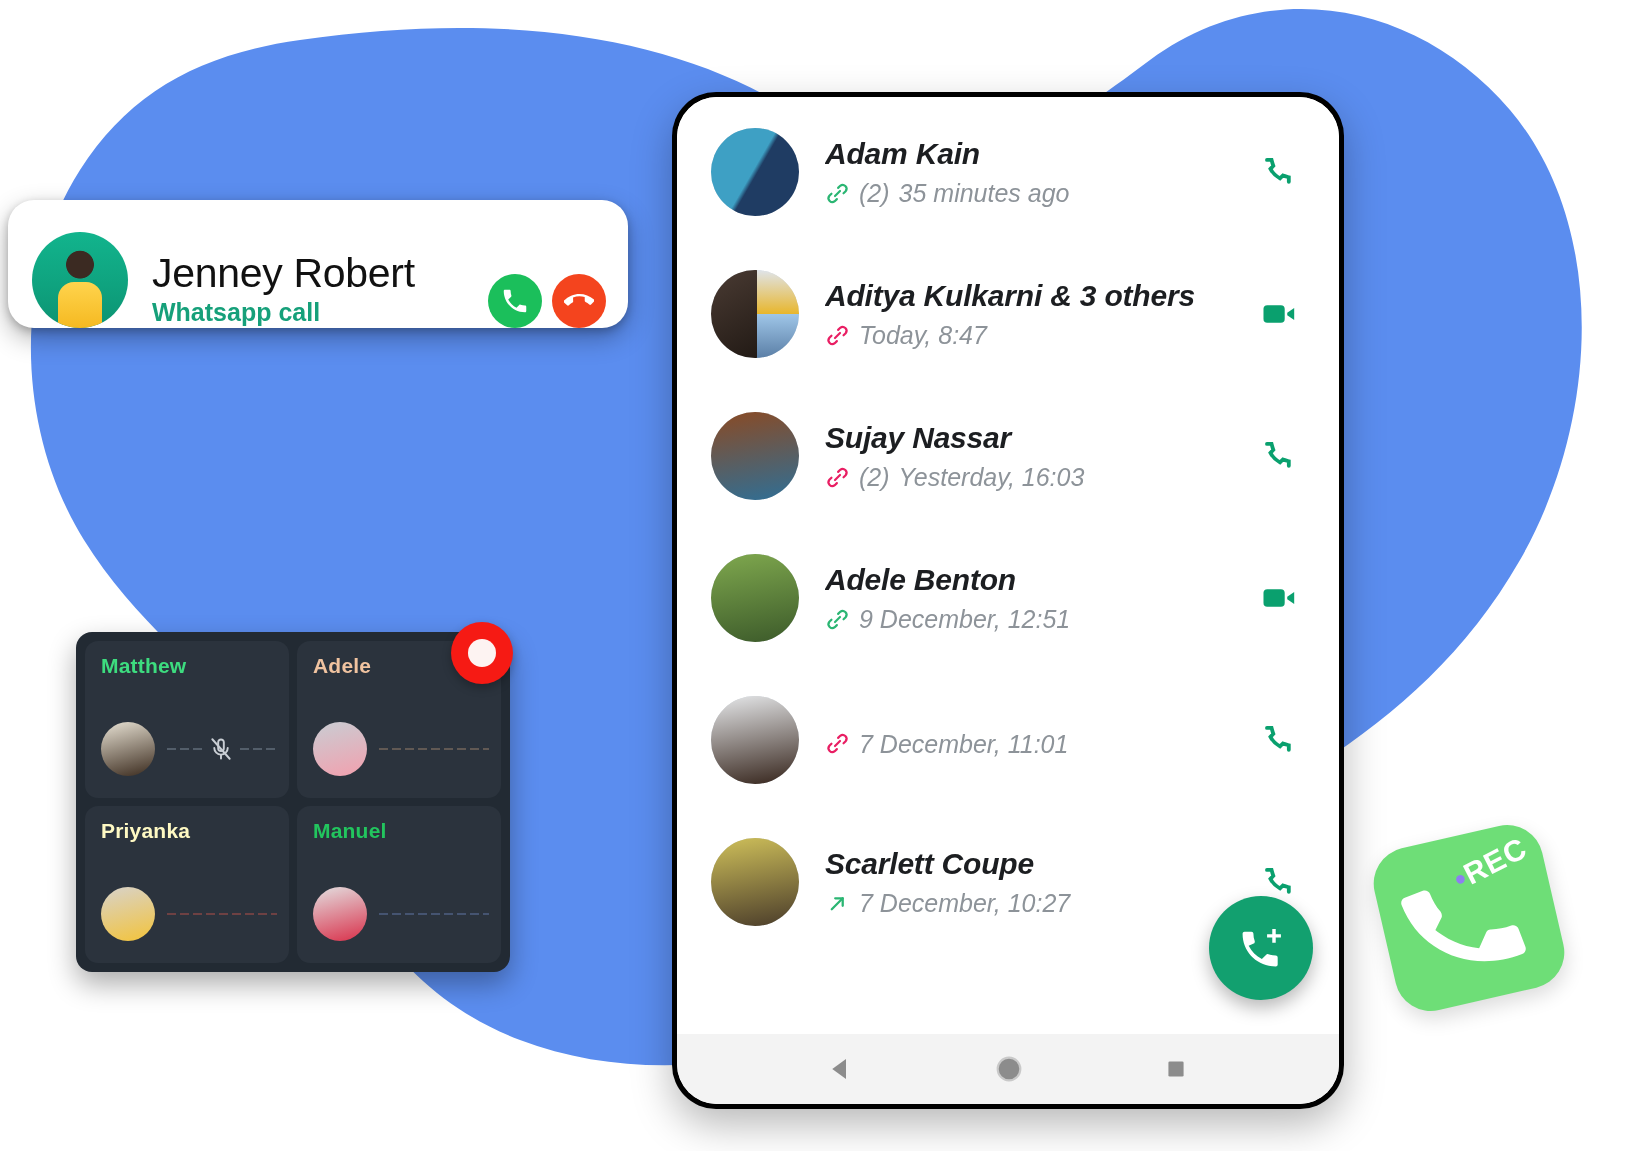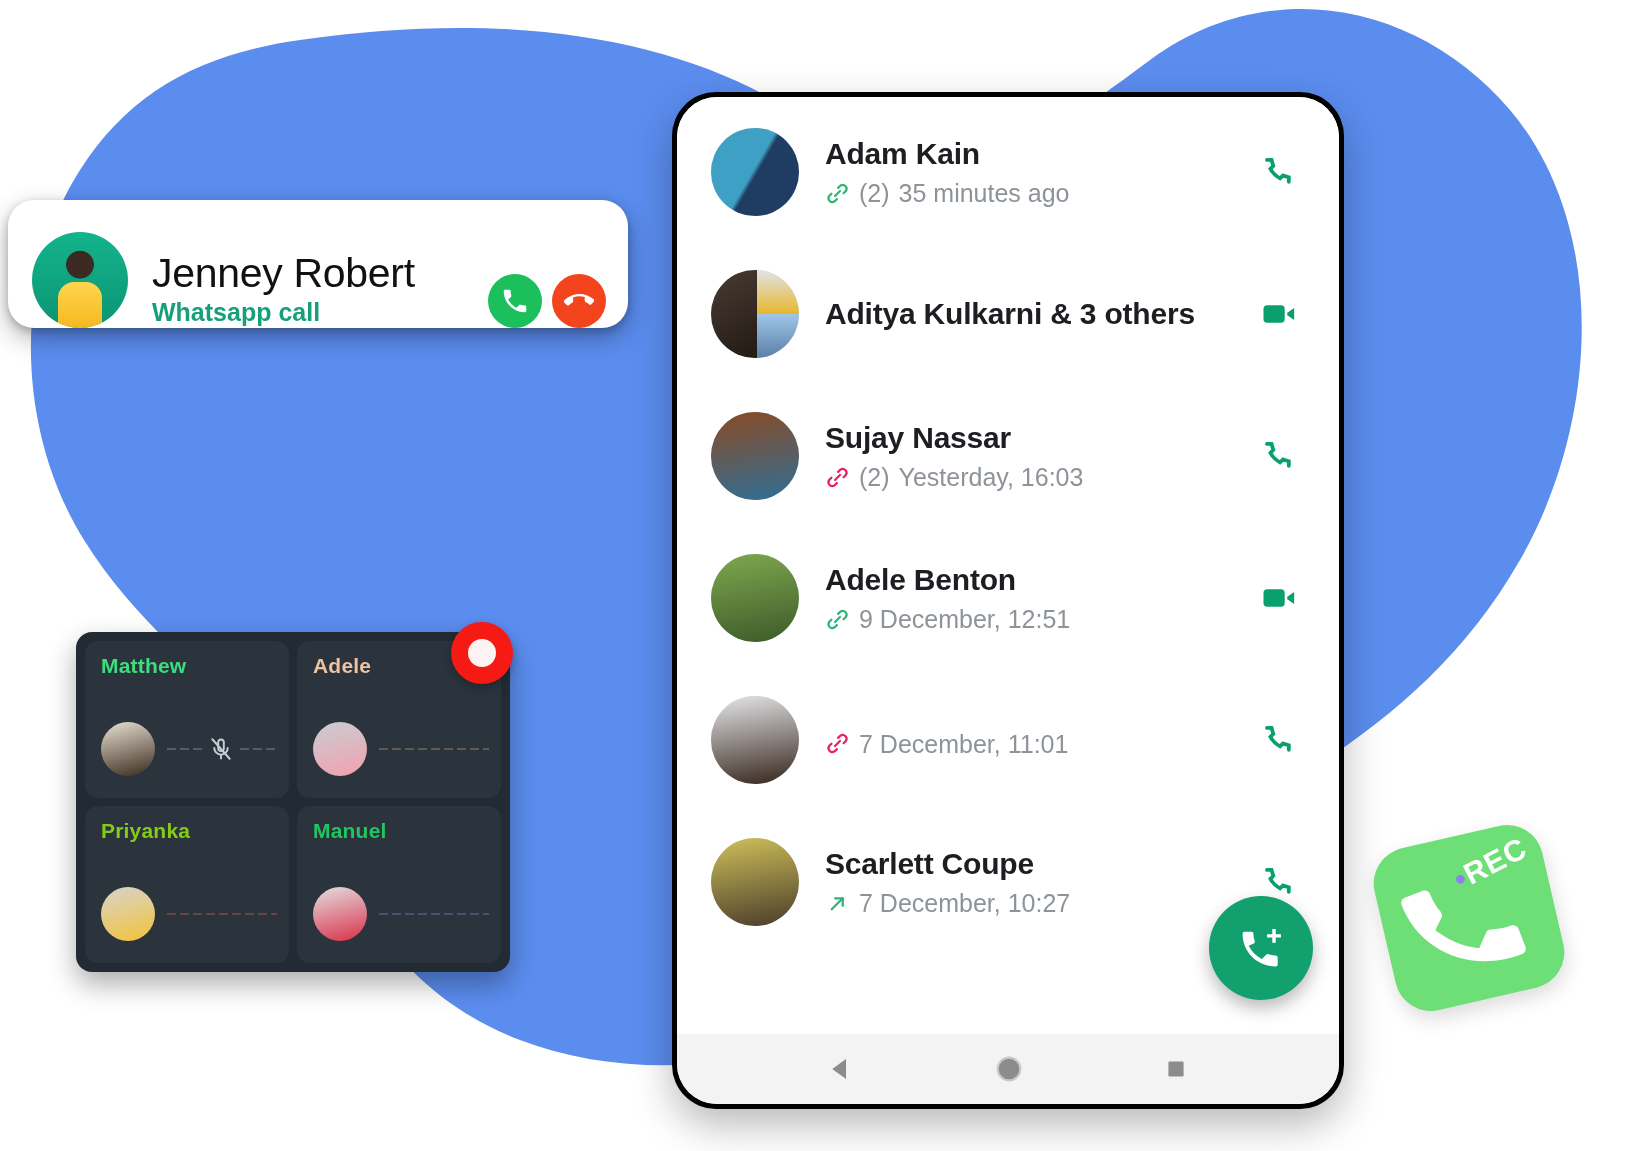--- a/index.html
+++ b/index.html
@@ -88,20 +88,21 @@
     padding:5px;box-sizing:border-box;
   }
   #phone-screen{
     width:100%;height:100%;background:#ffffff;border-radius:40px;overflow:hidden;
     position:relative;display:flex;flex-direction:column;
   }
   #call-list{flex:1 1 auto;overflow:hidden;position:relative;background:#fff;}
   .call-row{
     display:flex;align-items:center;height:142px;padding:8px 38px 0 34px;box-sizing:border-box;
     position:relative;
+    font-style:italic;
   }
   .call-row .av{
     width:88px;height:88px;border-radius:50%;flex:0 0 auto;overflow:hidden;position:relative;
     background:#cfd6dd;
   }
   .call-row .av .q{position:absolute;}
   .call-row .meta{flex:1 1 auto;min-width:0;padding-left:26px;}
   .call-row .nm{
     font-size:30px;font-weight:700;color:#1c1e21;line-height:1.18;letter-spacing:-.2px;
     white-space:nowrap;overflow:hidden;text-overflow:ellipsis;
@@ -205,21 +206,21 @@
     <div class="vtile">
       <div class="vname" style="color:#f0c3a0">Adele</div>
       <div class="vrow">
         <div class="vav" style="background:linear-gradient(165deg,#c9cdd3,#f2a0ae)"></div>
         <div class="vwave" style="color:#6b6058">
           <div class="dots"></div>
         </div>
       </div>
     </div>
     <div class="vtile">
-      <div class="vname" style="color:#84cc16">Priyanka</div>
+      <div class="vname" style="color:#fef9c3">Priyanka</div>
       <div class="vrow">
         <div class="vav" style="background:linear-gradient(165deg,#d8d3cb,#f3c33a)"></div>
         <div class="vwave" style="color:#7a4444">
           <div class="dots"></div>
         </div>
       </div>
     </div>
     <div class="vtile">
       <div class="vname" style="color:#22c55e">Manuel</div>
       <div class="vrow">
@@ -263,20 +264,30 @@
           </div>
         </div>
         <div class="call-row">
           <div class="av">
             <div class="q" style="left:0;top:0;width:52%;height:100%;background:linear-gradient(150deg,#4a3b33,#221a15)"></div>
             <div class="q" style="right:0;top:0;width:48%;height:50%;background:linear-gradient(180deg,#dfe4ea,#e8b62c)"></div>
             <div class="q" style="right:0;bottom:0;width:48%;height:50%;background:linear-gradient(180deg,#9fc6e8,#5b7fa6)"></div>
           </div>
           <div class="meta">
             <div class="nm">Aditya Kulkarni &amp; 3 others</div>
+            <div class="sub">
+              <svg viewBox="0 0 24 24">
+                <g fill="none" stroke="#e91e63" stroke-width="2.1" stroke-linecap="round">
+                  <path d="M9.6 14.4 14.4 9.6"></path>
+                  <path d="M12.6 6.6 14.6 4.6a3.7 3.7 0 0 1 5.2 5.2l-2 2"></path>
+                  <path d="M11.4 17.4 9.4 19.4a3.7 3.7 0 0 1-5.2-5.2l2-2"></path>
+                </g>
+              </svg>
+              <span>Today, 8:47</span>
+            </div>
           </div>
           <div class="act">
             <svg viewBox="0 0 24 24">
               <rect x="2.2" y="6.4" width="13.4" height="11.2" rx="2.4" fill="#0aa06e"></rect>
               <path d="M17.2 11.2 21.6 8.2v7.6l-4.4-3z" fill="#0aa06e"></path>
             </svg>
           </div>
         </div>
         <div class="call-row">
           <div class="av">

